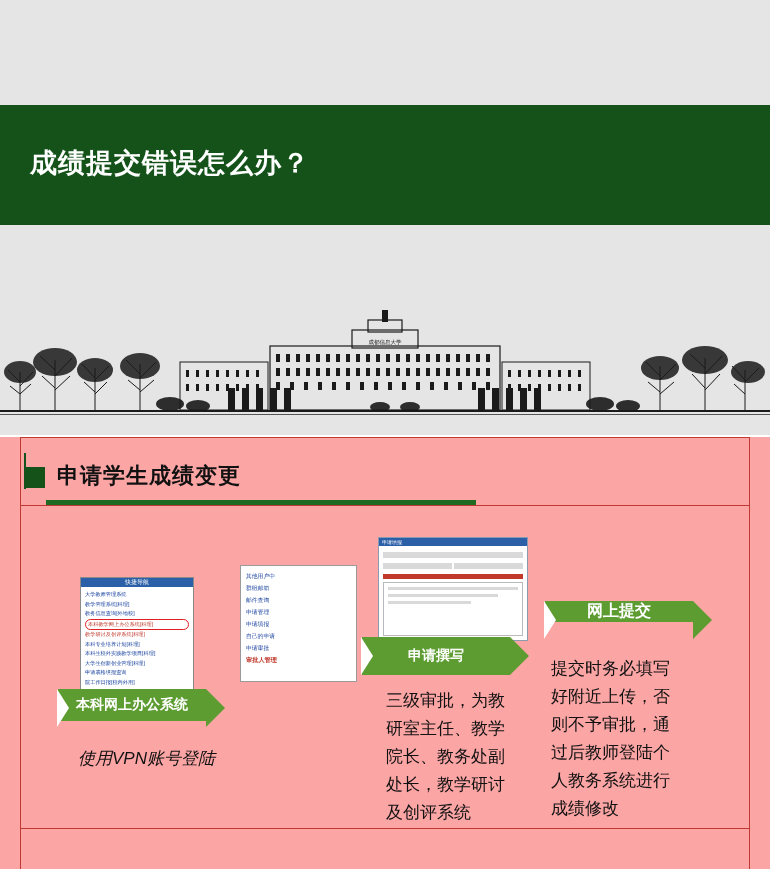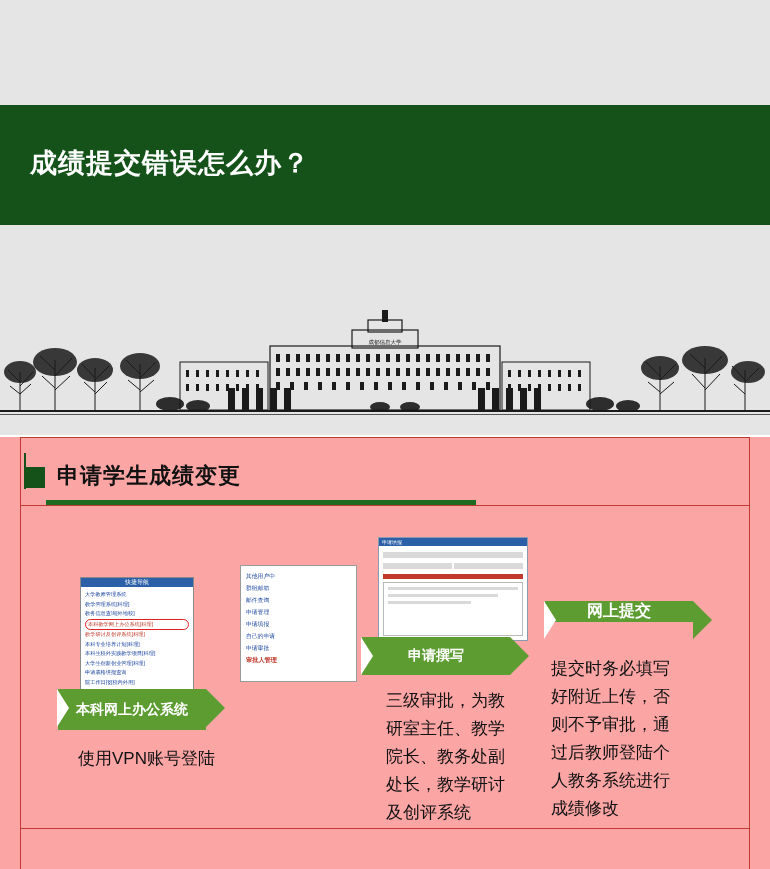--- a/index.html
+++ b/index.html
@@ -352,24 +352,24 @@
       <div style="font-size:5.2px; line-height:9.5px; color:#c0392b; border:1.4px solid #e02020; border-radius:8px; padding:0 2px;">本科教学网上办公系统[科理]</div>
       <div style="font-size:5.2px; line-height:9.5px; color:#c0392b;">教学研讨及创评系统[科理]</div>
       <div style="font-size:5.2px; line-height:9.5px; color:#16409c;">本科专业培养计划[科理]</div>
       <div style="font-size:5.2px; line-height:9.5px; color:#16409c;">本科生校外实践教学项目[科理]</div>
       <div style="font-size:5.2px; line-height:9.5px; color:#16409c;">大学生创新创业管理[科理]</div>
       <div style="font-size:5.2px; line-height:9.5px; color:#16409c;">申请表格填报查询</div>
       <div style="font-size:5.2px; line-height:9.5px; color:#16409c;">院工作日报[校内外用]</div>
     </div>
   </div>
 
-  <div class="arrow-label" style="left:58px; top:252px; width:148px; height:41px; font-size:14px;">
+  <div class="arrow-label" style="left:58px; top:252px; width:148px; height:32px; font-size:14px;">
     <span>本科网上办公系统</span>
   </div>
-  <div class="caption" style="left:78px; top:308px; width:150px;">
+  <div class="caption" style="left:78px; top:308px; width:150px;font-style:italic;">
     <span>使用VPN账号登陆</span>
   </div>
 
   <div class="thumb" style="left:240px; top:128px; width:115px; height:115px; border-color:#9a9a9a;">
     <div style="padding:4px 5px;">
       <div style="font-size:5.8px; line-height:12px; color:#16409c;">其他用户中</div>
       <div style="font-size:5.8px; line-height:12px; color:#16409c;">群组邮箱</div>
       <div style="font-size:5.8px; line-height:12px; color:#16409c;">邮件查询</div>
       <div style="font-size:5.8px; line-height:12px; color:#16409c;">申请管理</div>
       <div style="font-size:5.8px; line-height:12px; color:#16409c;">申请填报</div>

